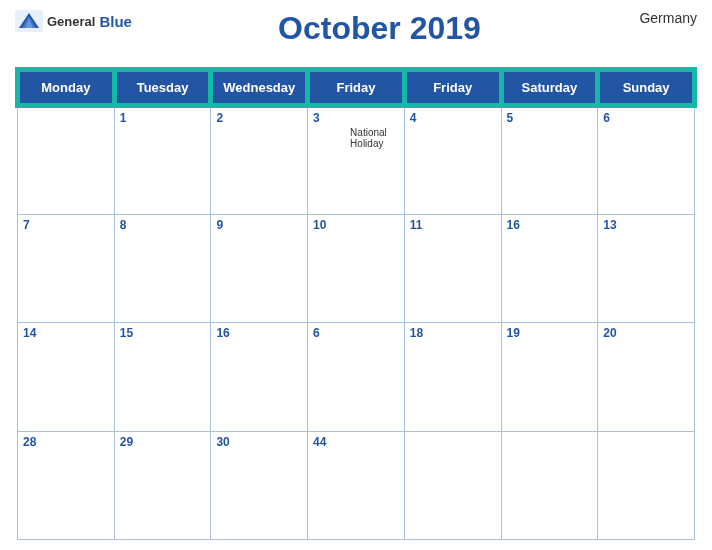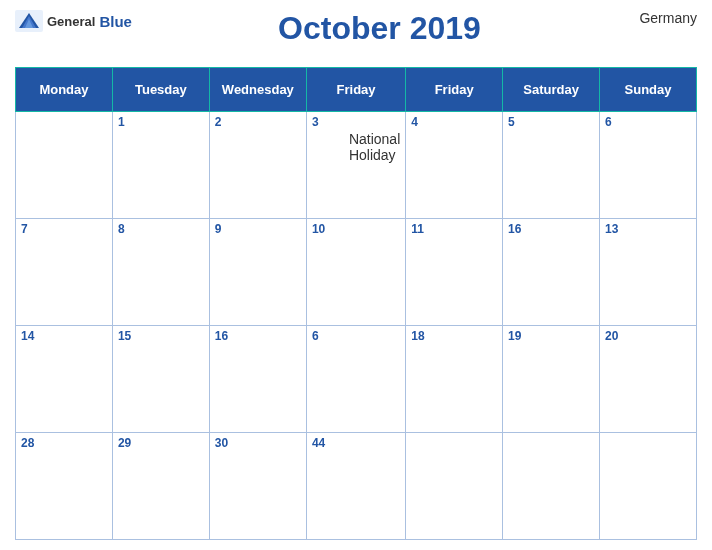--- a/index.html
+++ b/index.html
@@ -51,42 +51,42 @@
       border-collapse: collapse;
       flex: 1;
     }
 
     .calendar-table th {
       background-color: #2255a4;
       color: #fff;
       font-size: 13px;
       font-weight: bold;
       text-align: center;
-      padding: 14px 0;
-      border: 1px solid #14b8a6;
+      padding: 8px 0;
+      border: 5px solid #14b8a6;
     }
 
     .calendar-table td {
       border: 1px solid #aac0e0;
       vertical-align: top;
       padding: 3px 5px;
       height: 78px;
       width: 14.28%;
       background: #fff;
     }
 
     .day-number {
       font-size: 12px;
       font-weight: bold;
       color: #2255a4;
       display: block;
     }
 
     .holiday-label {
-      font-size: 14px;
+      font-size: 10px;
       color: #333;
       margin-top: 2px;
       display: block;
       padding-left: 37px;
     }
   </style>
 </head>
 <body>
 
 <div class="top-bar">

